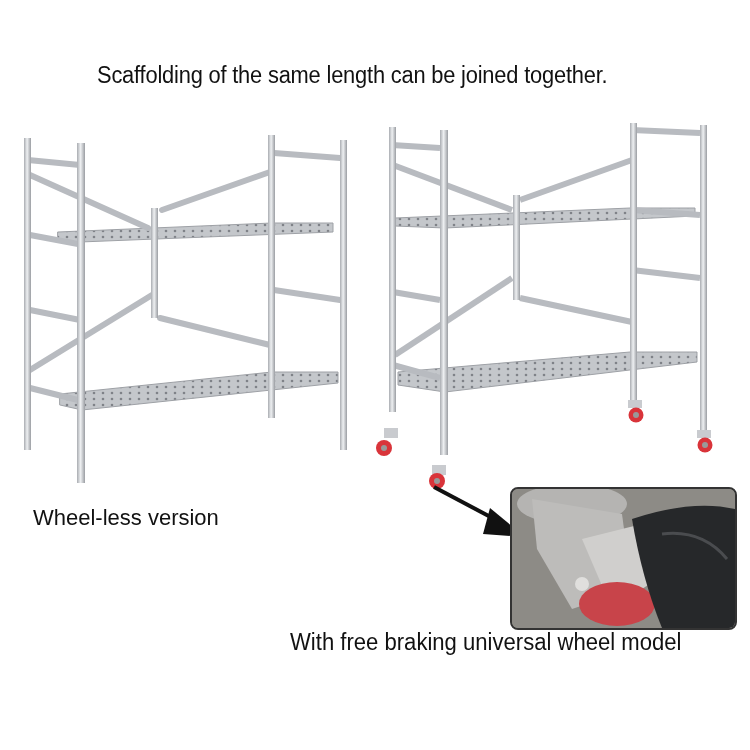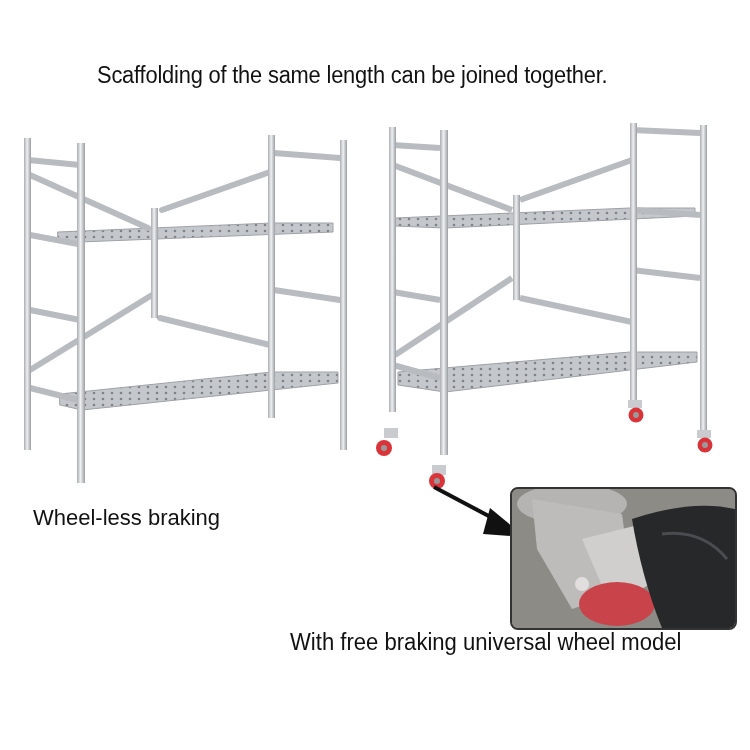--- a/index.html
+++ b/index.html
@@ -111,14 +111,14 @@
     <ellipse cx="60" cy="15" rx="55" ry="20" fill="#b5b4b2"></ellipse>
     <path d="M20 10 L110 25 L120 100 L60 120 L25 60 Z" fill="#bdbcba"></path>
     <path d="M70 50 L150 30 L160 80 L100 120 Z" fill="#d0cfcd"></path>
     <ellipse cx="105" cy="115" rx="38" ry="22" fill="#c8444a"></ellipse>
     <path d="M120 30 Q180 10 223 20 L223 139 L150 139 Q130 90 120 30 Z" fill="#26282a"></path>
     <path d="M150 45 Q190 40 215 70" stroke="#4a4c4f" stroke-width="3" fill="none"></path>
     <circle cx="70" cy="95" r="7" fill="#e0dfdd"></circle>
   </svg>
 </div>
 
-<div id="left-caption" class="caption">Wheel-less braking</div>
+<div id="left-caption" class="caption">Wheel-less version</div>
 <div id="right-caption" class="caption">With free braking universal wheel model</div>
 
 </body></html>

